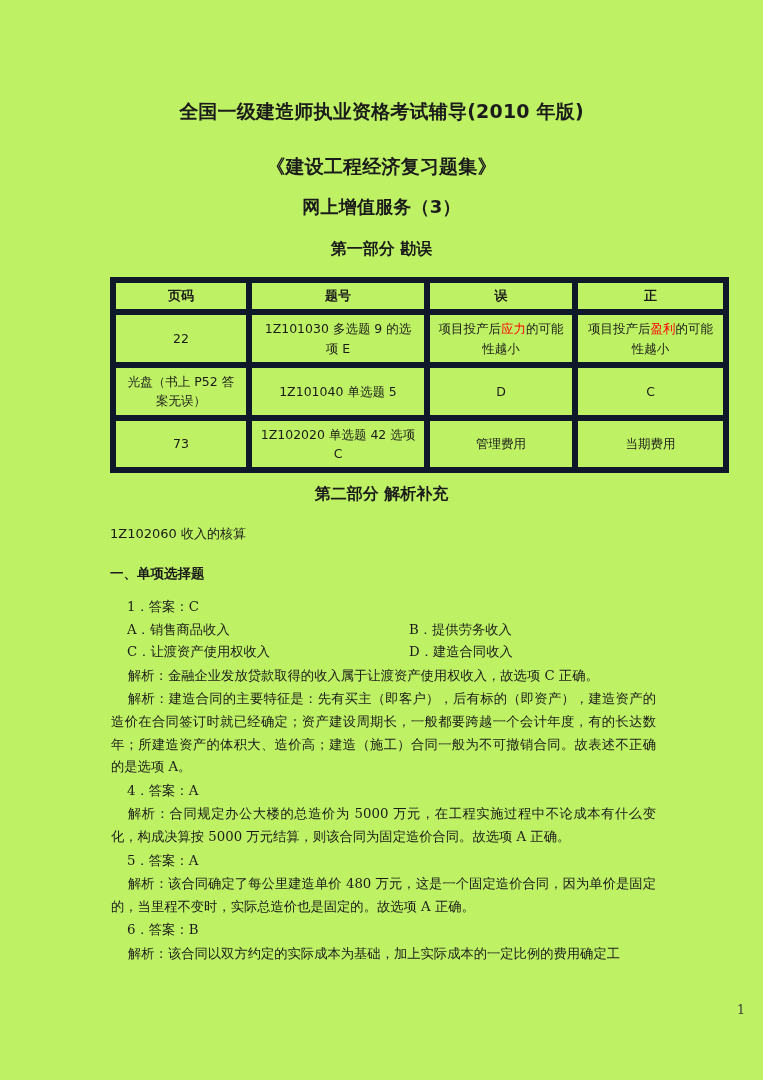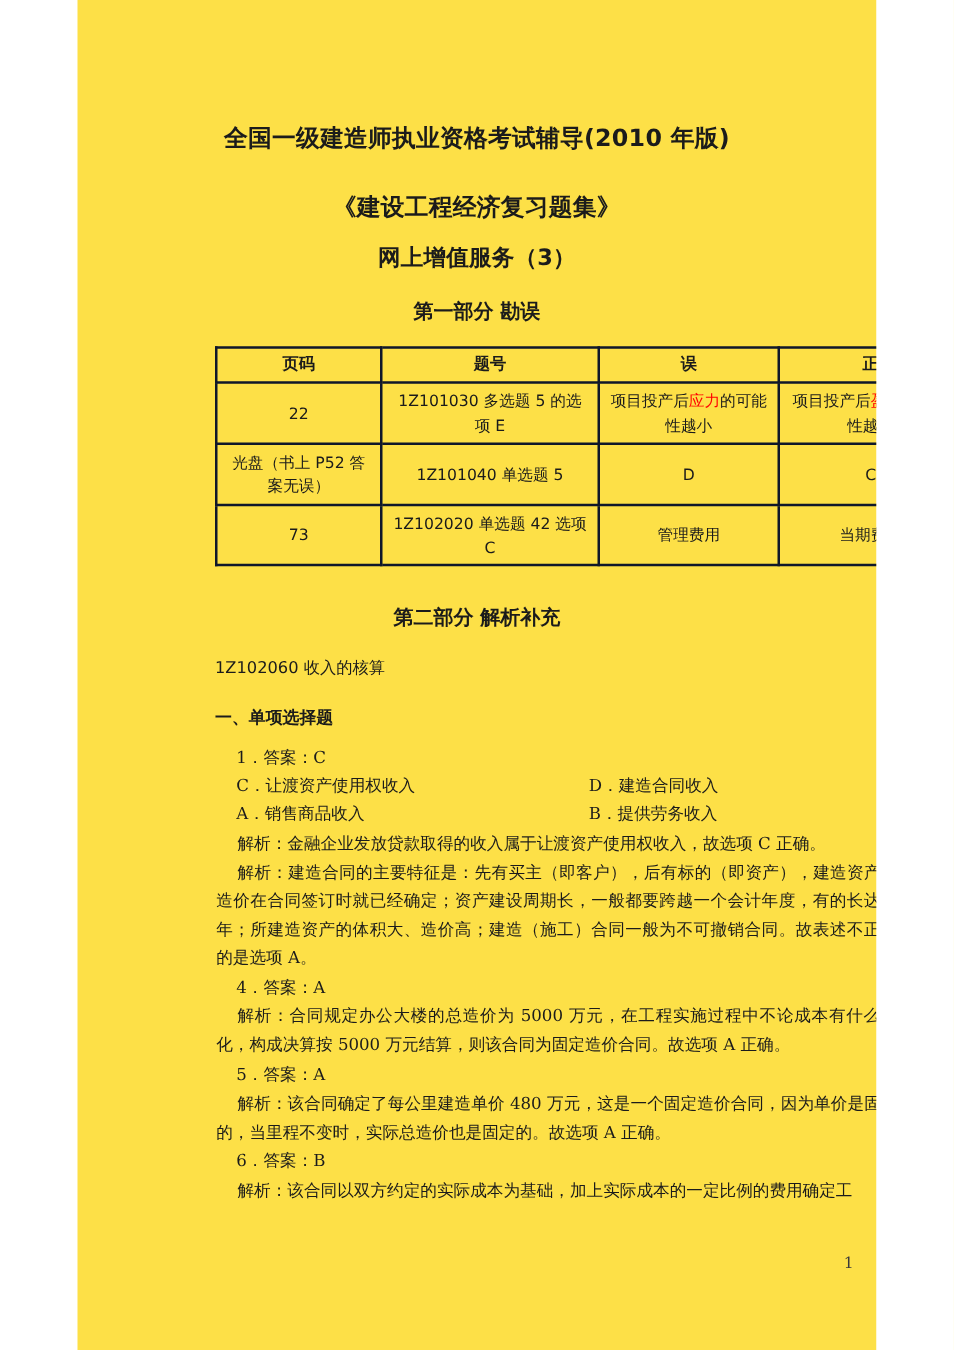--- a/index.html
+++ b/index.html
@@ -7,24 +7,24 @@
     padding: 0;
     background: #ffffff;
   }
   body {
     font-family: "DejaVu Serif", "Liberation Serif", serif;
     color: #1b1b1b;
     -webkit-font-smoothing: none;
   }
   .page {
     position: relative;
-    width: 639px;
+    width: 763px;
     height: 1080px;
     margin: 0 auto;
-    background: #fde047;
+    background: #bef264;
     overflow: hidden;
     box-sizing: border-box;
   }
 
   
   .doc-title {
     position: absolute;
     left: 0;
     right: 0;
     text-align: center;
@@ -56,21 +56,21 @@
     left: 110px;
     top: 277px;
     width: 541px;
     border-collapse: collapse;
     table-layout: fixed;
     font-family: "DejaVu Sans", "Liberation Sans", sans-serif;
     font-size: 12.5px;
   }
   .errata-table th,
   .errata-table td {
-    border: 2px solid #0f172a;
+    border: 6px solid #0f172a;
     padding: 4px 6px;
     text-align: center;
     vertical-align: middle;
     font-weight: normal;
     line-height: 1.55;
   }
   .errata-table th {
     font-weight: bold;
     font-size: 13px;
     height: 17px;
@@ -155,21 +155,21 @@
       <tr>
         <th class="col-page">页码</th>
         <th class="col-qnum">题号</th>
         <th class="col-wrong">误</th>
         <th class="col-right">正</th>
       </tr>
     </thead>
     <tbody>
       <tr>
         <td>22</td>
-        <td class="cell-left">1Z101030 多选题 5 的选 项 E</td>
+        <td class="cell-left">1Z101030 多选题 9 的选 项 E</td>
         <td class="cell-left"><span>项目投产后</span><span class="hl-red">应力</span><span>的可能性越小</span></td>
         <td class="cell-left"><span>项目投产后</span><span class="hl-red">盈利</span><span>的可能性越小</span></td>
       </tr>
       <tr>
         <td>光盘（书上 P52 答案无误）</td>
         <td class="cell-left">1Z101040 单选题 5</td>
         <td>D</td>
         <td>C</td>
       </tr>
       <tr>
@@ -184,27 +184,27 @@
   <div class="part-heading part-2">第二部分  解析补充</div>
 
   <div class="sect-code">1Z102060   收入的核算</div>
   <div class="sect-type">一、单项选择题</div>
 
   <div class="qa-flow">
 
     <div class="line indent">1．答案：C</div>
 
     <div class="opt-row">
+      <span class="opt-a">A．销售商品收入</span>
+      <span class="opt-b">B．提供劳务收入</span>
+    </div>
+    <div class="opt-row">
       <span class="opt-a">C．让渡资产使用权收入</span>
       <span class="opt-b">D．建造合同收入</span>
     </div>
-    <div class="opt-row">
-      <span class="opt-a">A．销售商品收入</span>
-      <span class="opt-b">B．提供劳务收入</span>
-    </div>
 
     <div class="para">解析：金融企业发放贷款取得的收入属于让渡资产使用权收入，故选项 C 正确。</div>
 
     <div class="para">解析：建造合同的主要特征是：先有买主（即客户），后有标的（即资产），建造资产的造价在合同签订时就已经确定；资产建设周期长，一般都要跨越一个会计年度，有的长达数年；所建造资产的体积大、造价高；建造（施工）合同一般为不可撤销合同。故表述不正确的是选项 A。</div>
 
     <div class="line indent">4．答案：A</div>
     <div class="para">解析：合同规定办公大楼的总造价为 5000 万元，在工程实施过程中不论成本有什么变化，构成决算按 5000 万元结算，则该合同为固定造价合同。故选项 A 正确。</div>
 
     <div class="line indent">5．答案：A</div>
     <div class="para">解析：该合同确定了每公里建造单价 480 万元，这是一个固定造价合同，因为单价是固定的，当里程不变时，实际总造价也是固定的。故选项 A 正确。</div>

